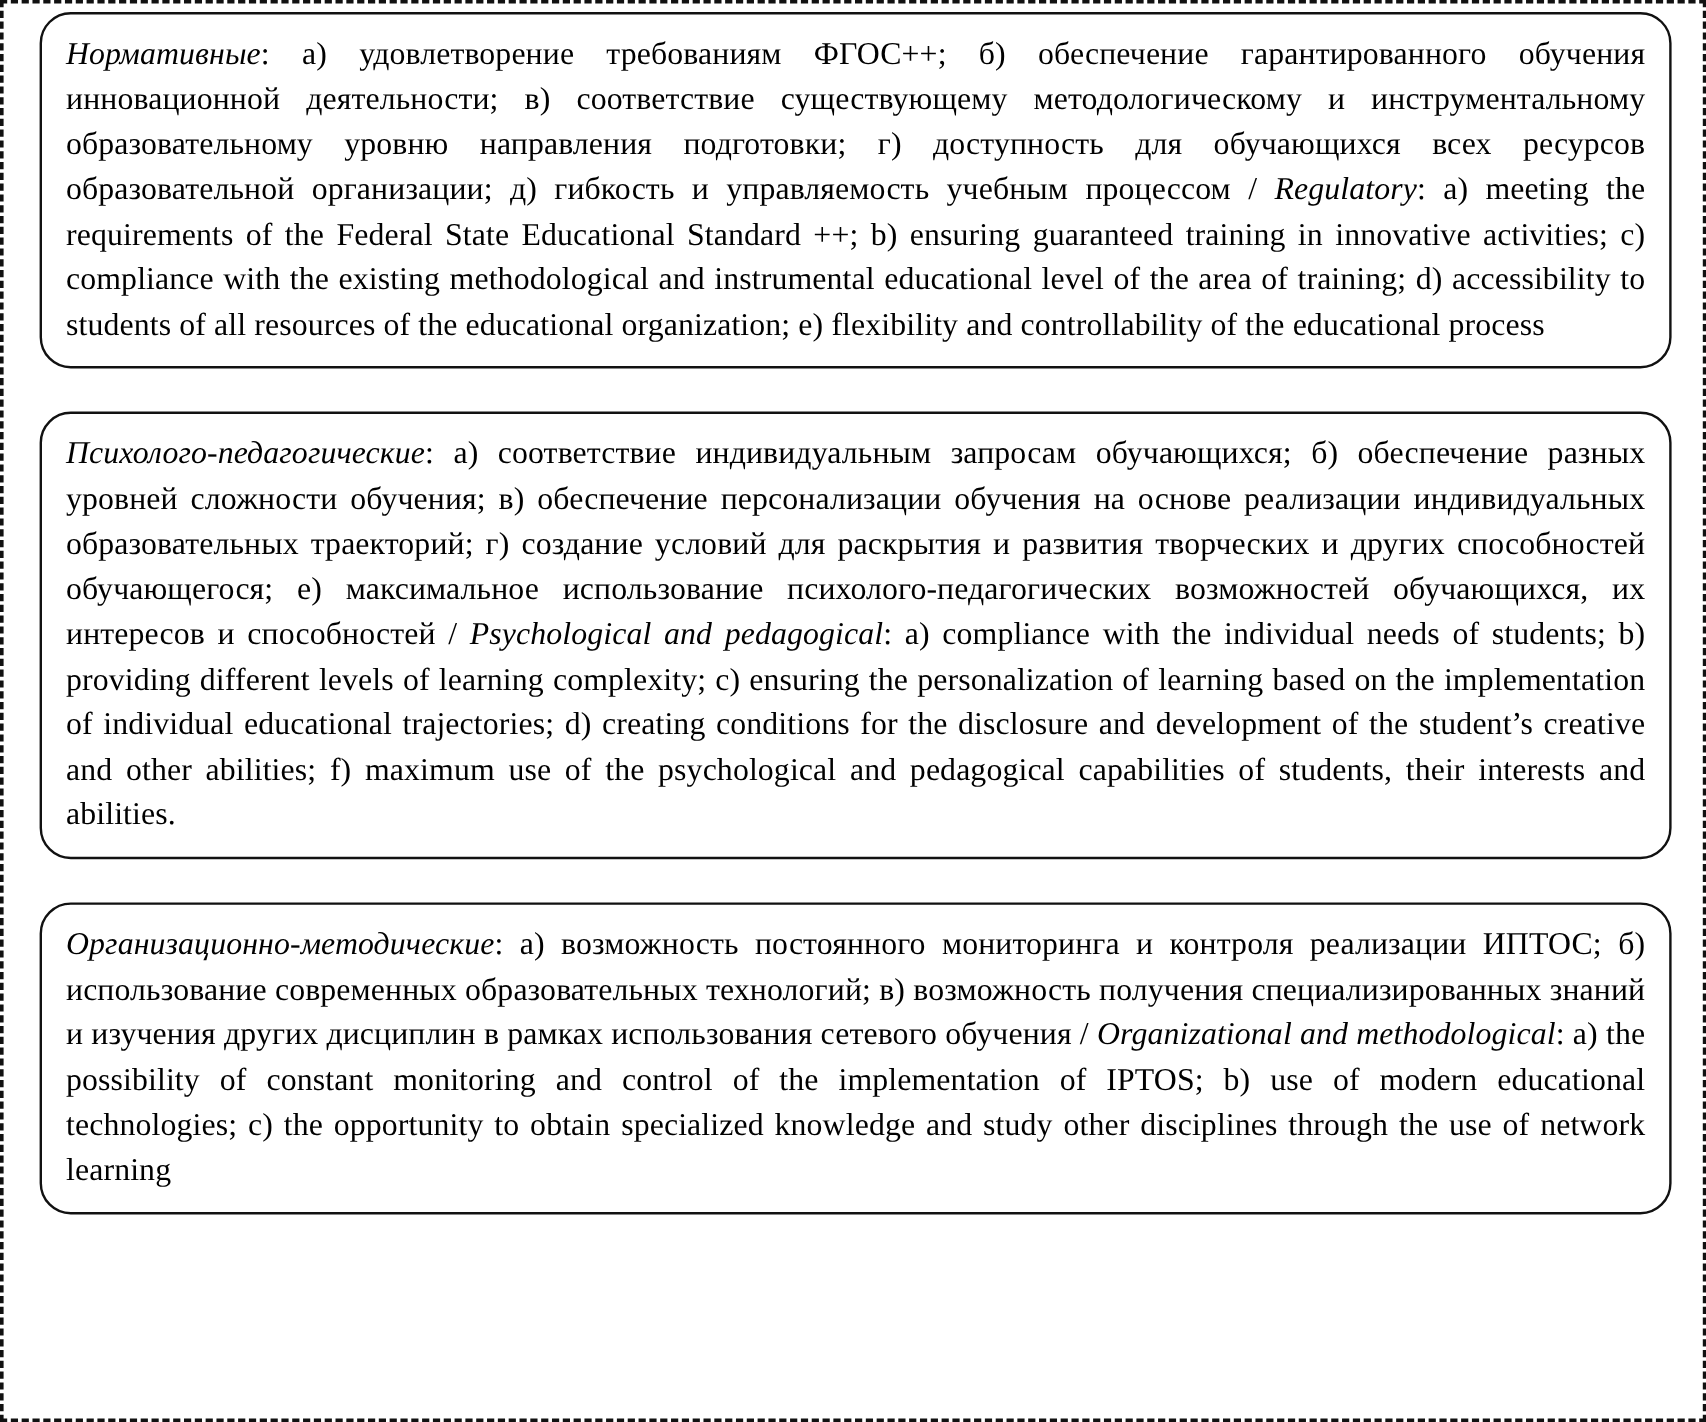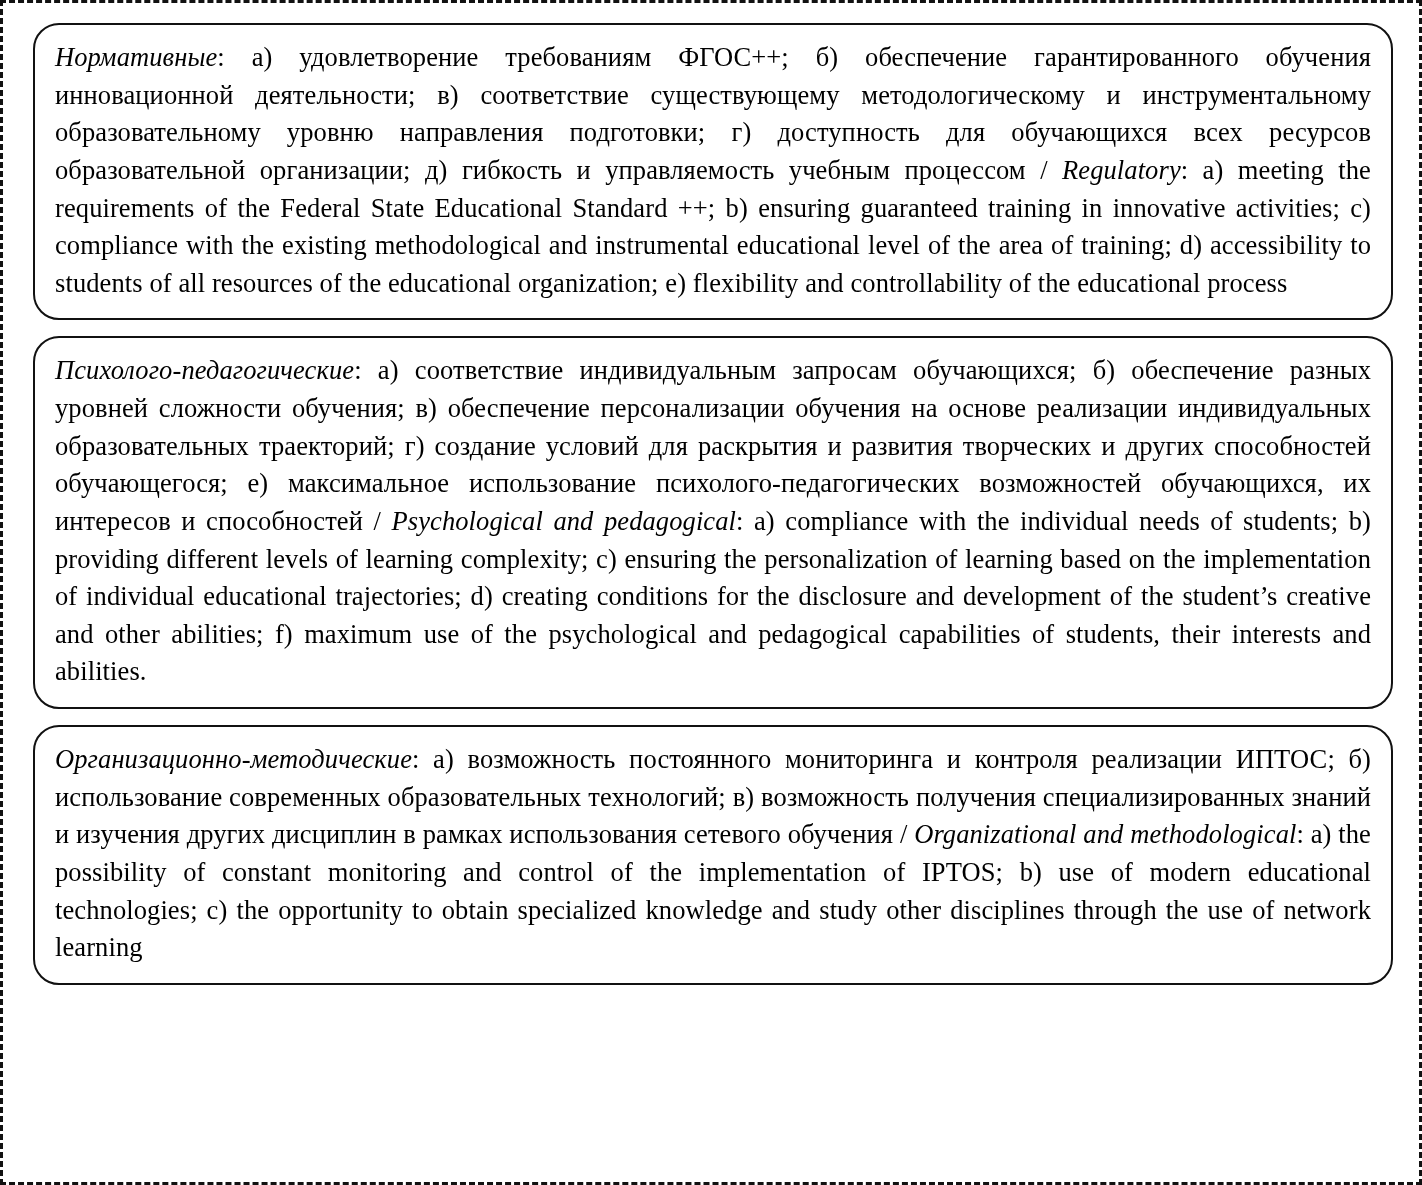--- a/index.html
+++ b/index.html
@@ -18,25 +18,25 @@
     width: 1422px;
     height: 1185px;
     box-sizing: border-box;
     border: 3px dashed #111111;
     padding: 0;
     background: #ffffff;
   }
   .stack {
     position: absolute;
     left: 30px;
-    top: 20px;
+    top: 7px;
     width: 1360px;
     display: flex;
     flex-direction: column;
-    gap: 16px;
+    gap: 36px;
   }
   .card {
     border: 2px solid #111111;
     border-radius: 26px;
     background: #ffffff;
     padding: 14px 20px 16px 20px;
     box-sizing: border-box;
   }
   .card p {
     margin: 0;

